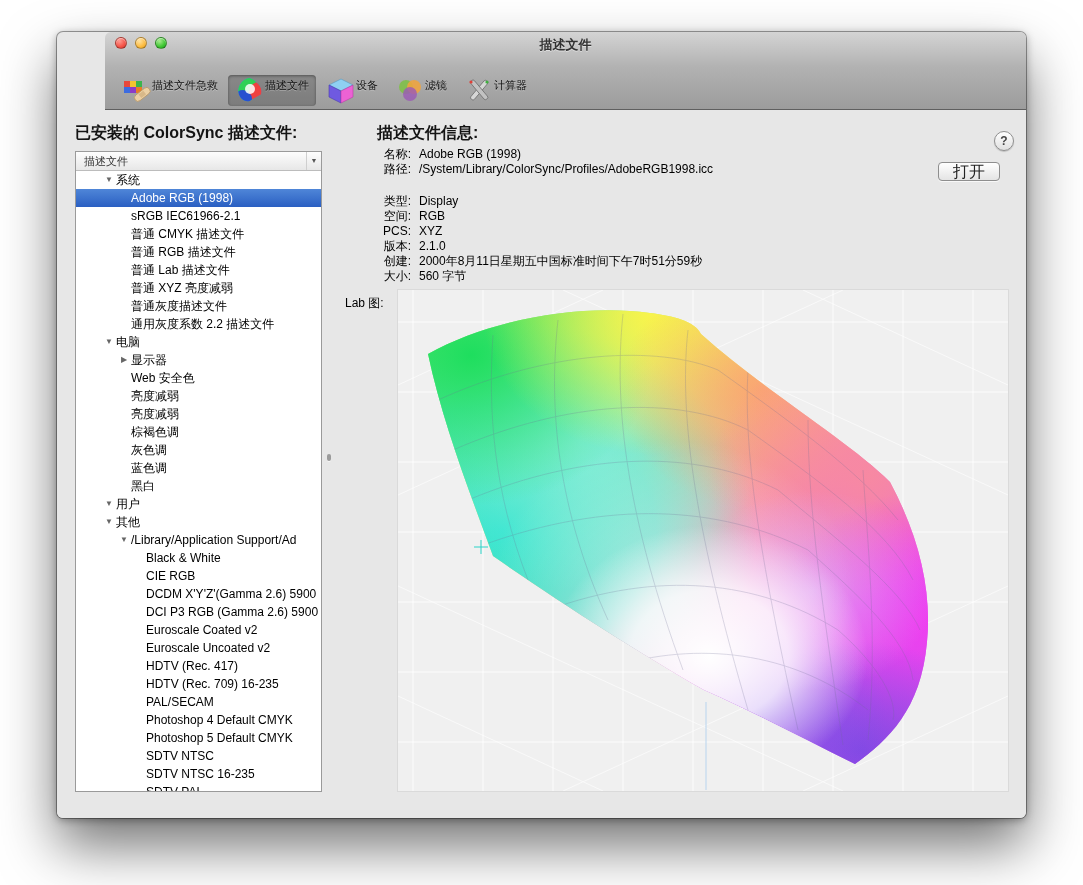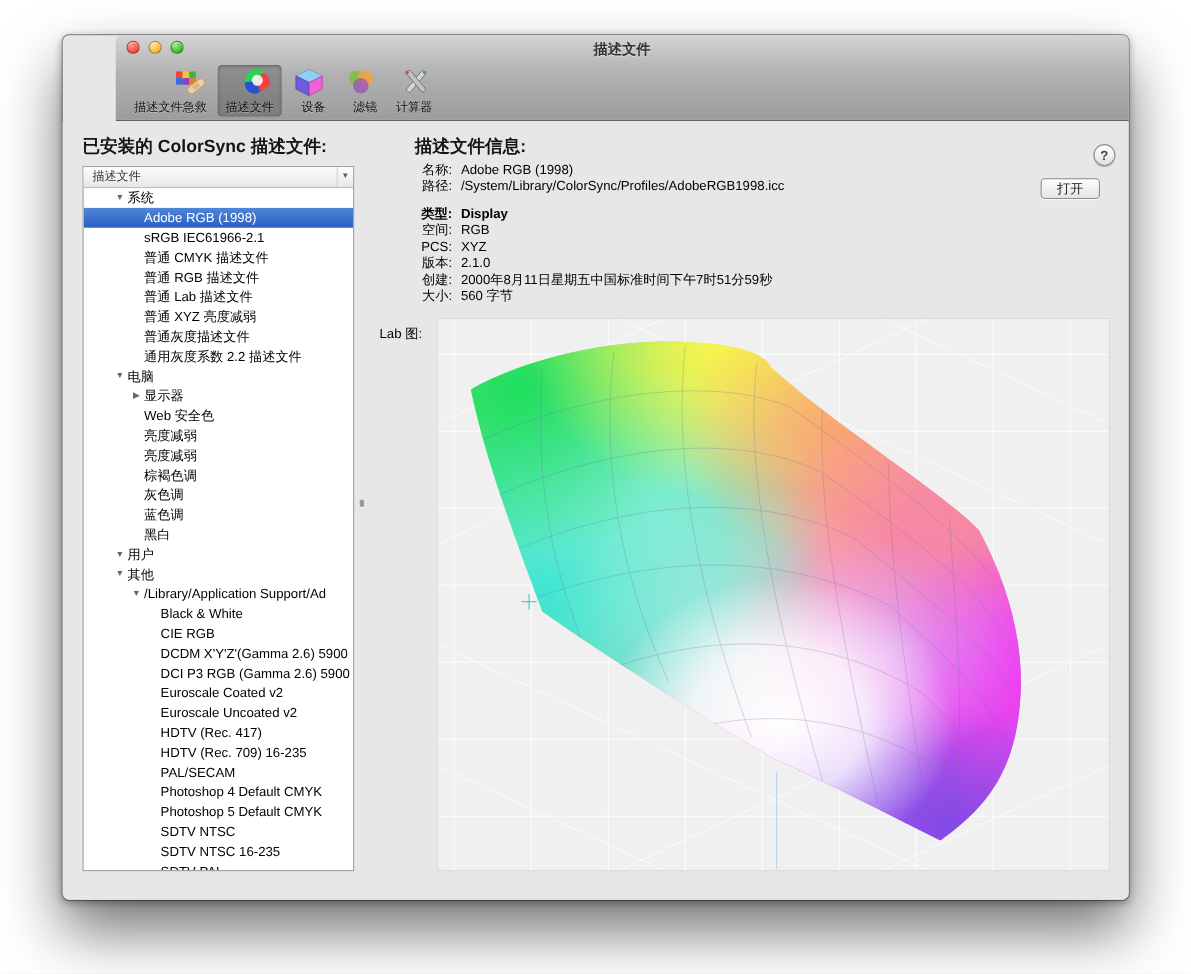--- a/index.html
+++ b/index.html
@@ -18,21 +18,21 @@
   .win-title{position:absolute;left:0;right:0;top:4px;text-align:center;
     font-size:13px;font-weight:bold;color:#333;text-shadow:0 1px 0 rgba(255,255,255,.45);}
   .lights{position:absolute;left:10px;top:5px;display:flex;gap:8px;}
   .light{width:12px;height:12px;border-radius:50%;border:1px solid rgba(0,0,0,.3);
     box-shadow:inset 0 1px 1px rgba(255,255,255,.55);}
   .light.red{background:radial-gradient(circle at 35% 30%,#ff9a92,#f55448 60%,#ce352a);}
   .light.yellow{background:radial-gradient(circle at 35% 30%,#ffe2a0,#fdbc40 60%,#dd9a1c);}
   .light.green{background:radial-gradient(circle at 35% 30%,#a8eb8f,#3ec732 60%,#1f9c1f);}
 
   .toolbar{display:flex;align-items:flex-end;height:55px;padding:0 0 3px 10px;}
-  .tool{display:flex;flex-direction:column;align-items:flex-end;padding:2px 7px 1px;margin-right:3px;
+  .tool{display:flex;flex-direction:row;align-items:flex-start;padding:2px 7px 1px;margin-right:3px;
     border-radius:4px;cursor:default;}
   .tool.selected{background:rgba(0,0,0,.21);box-shadow:inset 0 1px 3px rgba(0,0,0,.4);}
   .ticon{width:30px;height:28px;display:block;}
   .tlabel{font-size:11px;color:#111;margin-top:1px;text-shadow:0 1px 0 rgba(255,255,255,.3);white-space:nowrap;}
 
   
   .content{position:absolute;top:79px;left:0;right:0;bottom:0;background:#e7e7e7;
     border-radius:0 0 6px 6px;overflow:hidden;}
   .section-heading{position:absolute;font-size:16px;font-weight:bold;color:#141414;white-space:nowrap;}
   #sidebarHeading{left:18px;top:12px;}
@@ -54,27 +54,27 @@
   .depth0{padding-left:26px;}
   .depth1{padding-left:41px;}
   .depth2{padding-left:56px;}
 
   .splitter-dot{position:absolute;left:270px;top:343px;width:4px;height:7px;border-radius:2px;
     background:#9b9b9b;box-shadow:0 1px 0 rgba(255,255,255,.6);}
 
   
   .info-fields{position:absolute;left:288px;top:36px;font-size:12px;color:#000;}
   .field{display:flex;line-height:15px;}
-  .field.gap{margin-top:10px;font-weight:bold;}
+  .field.gap{margin-top:17px;}
   .flabel{width:66px;text-align:right;flex:none;}
   .fvalue{margin-left:8px;white-space:nowrap;}
 
   .open-btn{position:absolute;right:26px;top:51px;height:19px;padding:0 14px;
     border:1px solid #8e8e8e;border-radius:4px;background:linear-gradient(#ffffff,#e4e4e4);
-    font-size:12px;line-height:17px;color:#222;box-shadow:0 1px 0 rgba(255,255,255,.7);}
+    font-size:16px;line-height:17px;color:#222;box-shadow:0 1px 0 rgba(255,255,255,.7);}
   .help-btn{position:absolute;right:12px;top:20px;width:20px;height:20px;border-radius:50%;
     border:1px solid #8f8f8f;background:linear-gradient(#ffffff,#e0e0e0);
     font-size:12px;font-weight:bold;color:#444;text-align:center;line-height:18px;
     box-shadow:0 1px 1px rgba(0,0,0,.18);}
 
   .lab-label{position:absolute;left:288px;top:184px;font-size:12px;color:#000;}
   .lab-tri{position:absolute;left:360px;top:185px;font-size:9px;color:#222;}
 
   .plot{position:absolute;left:340px;top:178px;width:612px;height:503px;background:#f0f0f0;
     border:1px solid #dadada;}

